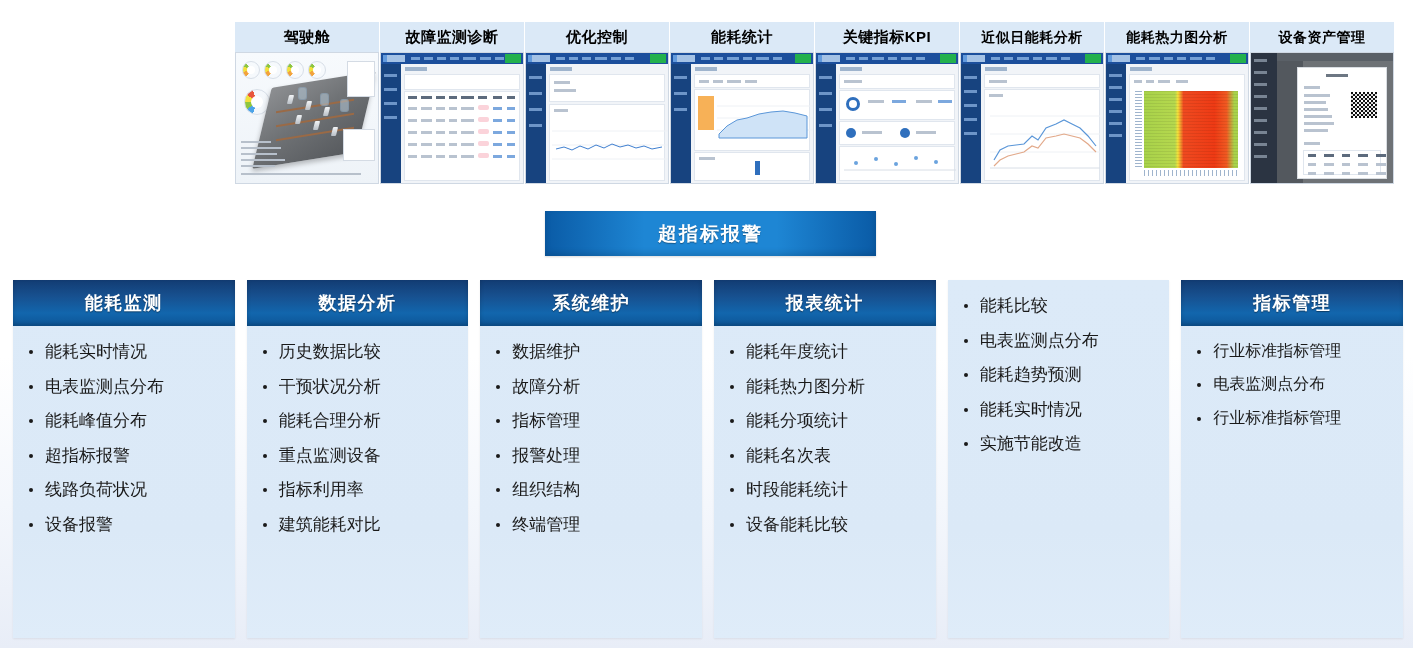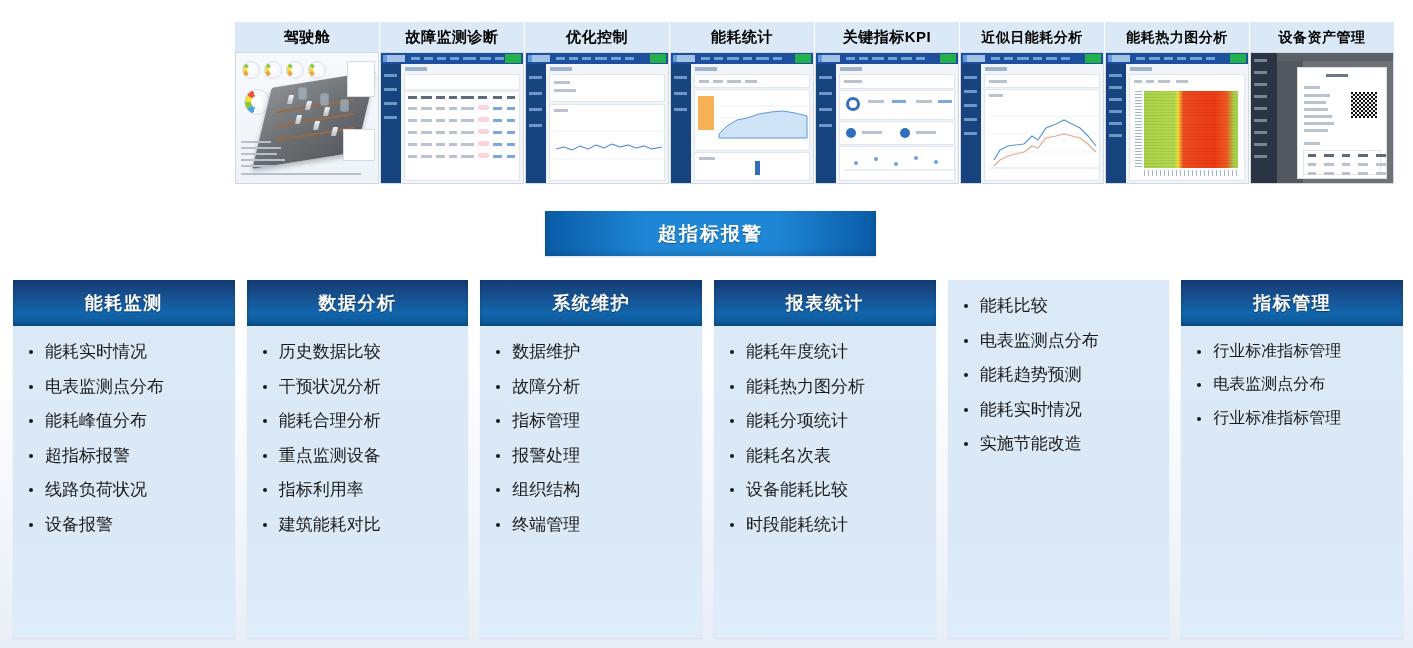--- a/index.html
+++ b/index.html
@@ -677,22 +677,22 @@
 
   <div class="column">
     <div class="col-head">
       <span>报表统计</span>
     </div>
     <ul class="col-list">
       <li>能耗年度统计</li>
       <li>能耗热力图分析</li>
       <li>能耗分项统计</li>
       <li>能耗名次表</li>
+      <li>时段能耗统计</li>
       <li>设备能耗比较</li>
-      <li>时段能耗统计</li>
     </ul>
   </div>
 
   <div class="column">
     <ul class="col-list">
       <li>能耗比较</li>
       <li>电表监测点分布</li>
       <li>能耗趋势预测</li>
       <li>能耗实时情况</li>
       <li>实施节能改造</li>

